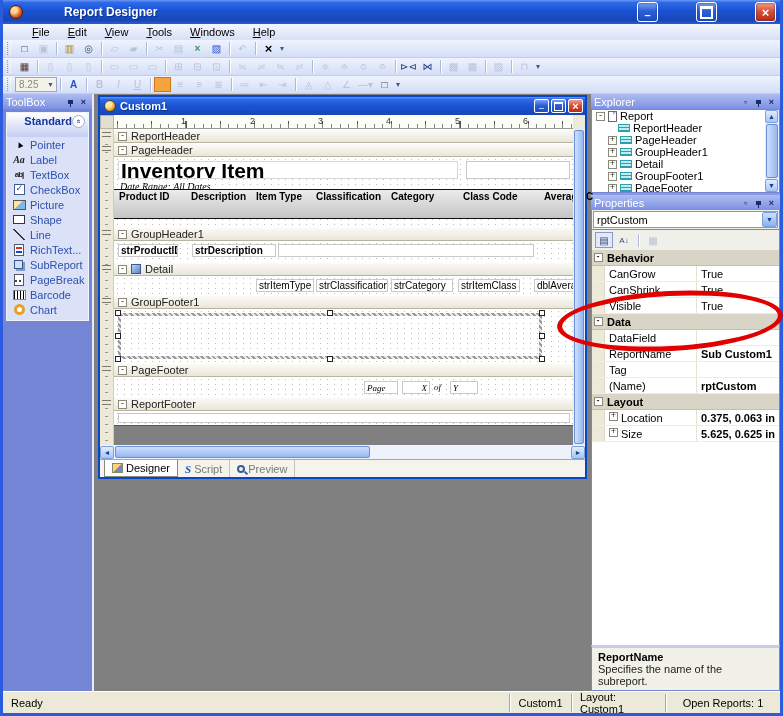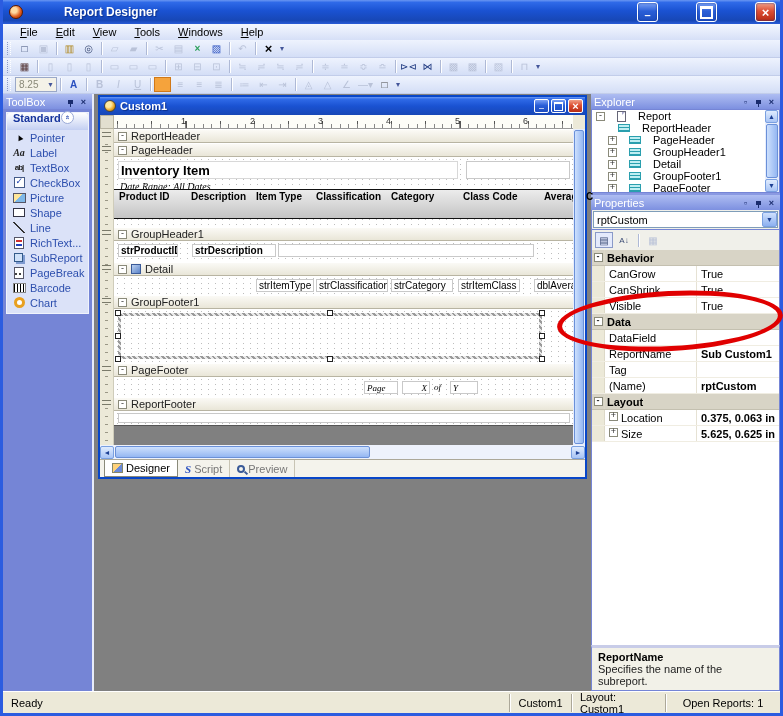--- a/index.html
+++ b/index.html
@@ -11,21 +11,21 @@
 
   .titlebar { height:24px; background:linear-gradient(180deg,#6a97f2 0%,#2f6ae8 10%,#1a52d2 45%,#1747b6 85%,#2a5cd8 100%); display:flex; align-items:center; padding:0 4px; color:#fff;gap:36px; }
   .app-icon { width:14px; height:14px; border-radius:50%; background:radial-gradient(circle at 35% 35%,#ffd9a0 0 25%,#e05a1a 60%,#8a2a00 100%); border:1px solid #5a1a00; margin:0 5px 0 2px; }
   .title-text { font-weight:bold; font-size:12px; text-shadow:1px 1px 1px #0a2f8c; flex:1; }
   .winbtn { width:21px; height:20px; border-radius:3px; border:1px solid #fff; margin-left:2px; display:flex; align-items:center; justify-content:center; color:#fff; font-weight:bold; font-size:11px; background:linear-gradient(180deg,#7aa0f4,#2a5fd8 45%,#1d4dc0); box-shadow:inset 0 0 2px #0a2f8c; }
   .winbtn.close { background:linear-gradient(180deg,#f0a088,#dd4f33 45%,#b62b14); }
   .winbtn.min::before { content:"–"; margin-top:6px; }
   .winbtn.max::before { content:""; width:9px; height:8px; border:2px solid #fff; border-top-width:3px; display:block; }
   .winbtn.close::before { content:"×"; font-size:13px; }
 
-  .menubar { height:16px; background:linear-gradient(180deg,#f4f7ff,#d6dff7); display:flex; align-items:center; padding-left:8px; color:#000; }
+  .menubar { height:16px; background:linear-gradient(180deg,#f4f7ff,#d6dff7); display:flex; align-items:center; padding-left:20px; color:#000; }
   .menu-item { padding:0 9px; height:16px; line-height:16px; }
   .menu-item::first-letter { text-decoration:underline; }
 
   .toolbar { height:18px; background:linear-gradient(180deg,#eef3fe,#d4def6); display:flex; align-items:center; border-bottom:1px solid #c2cdea; padding-left:2px; }
   .grip { width:4px; height:13px; border-left:1px dotted #8a9ac8; border-right:1px dotted #fff; margin:0 4px 0 2px; }
   .tbtn { min-width:19px; height:16px; display:flex; align-items:center; justify-content:center; font-size:10px; color:#3a4a74; border-radius:2px; }
   .tbtn.dim { color:#b9c2d8; }
   .tsep { width:1px; height:13px; background:#aeb9d6; margin:0 3px; box-shadow:1px 0 0 #fff; }
   .chev { font-size:8px; color:#44569a; margin-left:2px; }
   .fontsize-combo { width:42px; height:15px; background:#f4f2e8; border:1px solid #9aa8c8; color:#8a8a7a; font-size:10px; display:flex; align-items:center; padding-left:3px; justify-content:space-between; }
@@ -37,21 +37,21 @@
 
   
   .toolbox { width:91px; background:#7585d6; border-right:2px solid #e8ecfa; display:flex; flex-direction:column; }
   .panel-title { height:15px; background:linear-gradient(180deg,#aebdf2,#7d90e0); color:#fff; font-size:11px; display:flex; align-items:center; padding:0 3px; }
   .panel-title .pt-label { flex:1; }
   .pt-ic { width:11px; height:11px; margin-left:2px; display:flex; align-items:center; justify-content:center; color:#1a2c6e; font-size:9px; font-weight:bold; }
   .ic-pin { position:relative; }
   .ic-pin::before { content:""; width:5px; height:4px; background:#1a2c6e; display:block; margin-bottom:0; }
   .ic-pin::after { content:""; position:absolute; top:7px; left:5px; width:1px; height:4px; background:#1a2c6e; }
   .tb-panel { margin:3px 3px 0 3px; border:1px solid #f0f3fc; background:#dbe2f8; padding-bottom:3px; }
-  .tb-header { height:17px; background:linear-gradient(180deg,#ffffff,#c3cff2); border-radius:3px 3px 0 0; display:flex; align-items:center; justify-content:flex-start; padding:0 3px 8px 6px; color:#16349c; font-weight:bold; }
+  .tb-header { height:24px; background:linear-gradient(180deg,#ffffff,#c3cff2); border-radius:3px 3px 0 0; display:flex; align-items:center; justify-content:flex-end; padding:0 3px 8px 6px; color:#16349c; font-weight:bold; }
   .tb-chevron { width:13px; height:13px; border-radius:50%; background:#fff; border:1px solid #9aaad8; color:#2a4ab0; font-size:8px; display:flex; align-items:center; justify-content:center; }
   .tb-chevron::before { content:"«"; transform:rotate(90deg); display:block; }
   .tb-item { height:15px; display:flex; align-items:center; gap:4px; padding-left:5px; color:#2d4fae; }
   .tb-ic { width:14px; display:flex; justify-content:center; align-items:center; height:13px; }
   .ic-pointer::before { content:"►"; display:inline-block; transform:rotate(-115deg); color:#000; font-size:9px; }
   .ic-label::before { content:"Aa"; font-family:"Liberation Serif",serif; font-style:italic; font-weight:bold; font-size:10px; color:#222; }
   .ic-textbox::before { content:"ab|"; font-size:8px; font-weight:bold; color:#222; letter-spacing:-1px; }
   .ic-checkbox { width:11px; height:11px; border:1px solid #445a88; background:#fff; position:relative; }
   .ic-checkbox::before { content:"✓"; position:absolute; top:-2px; left:1px; font-size:9px; color:#1b3fb0; }
   .ic-picture { width:13px; height:10px; border:1px solid #556; background:linear-gradient(135deg,#ffe69a 0 45%,#7fb8e8 45% 100%); }
@@ -92,21 +92,21 @@
   .v-scroll { position:absolute; right:0; top:14px; width:12px; height:316px; background:#e8eefc; }
   .v-thumb { position:absolute; inset:1px; background:linear-gradient(90deg,#cde0fd,#95b7f2); border:1px solid #6a90d8; border-radius:2px; }
 
   .sec-bar { height:14px; display:flex; align-items:center; gap:4px; background:linear-gradient(180deg,#fbfaf6,#e9e6d8); border-bottom:1px solid #b8b4a2; border-top:1px solid #fff; padding-left:4px; font-size:11px; color:#222; }
   .exp-box { width:9px; height:9px; border:1px solid #8a8a7a; background:#fff; font-size:9px; line-height:7px; text-align:center; color:#333; flex:none; }
   .exp-box.minus::before { content:"-"; position:relative; top:-1px; }
   .exp-box.plus::before { content:"+"; position:relative; top:-1px; }
   .detail-ic { width:10px; height:10px; background:linear-gradient(135deg,#bcd2f0,#5a82c8); border:1px solid #3a5a98; }
   .sec-content { position:relative; background:#fff; background-image:radial-gradient(circle,#bdbdbd 0.6px,transparent 0.7px); background-size:7px 5px; }
   .fieldbox { position:absolute; height:13px; border:1px solid #c9c9c9; background:#fff; font-size:10px; line-height:12px; padding-left:2px; color:#000; overflow:hidden; white-space:nowrap; }
-  .report-title { font-size:13px; font-weight:bold; line-height:17px; height:18px; border-color:#d8d8d8; }
+  .report-title { font-size:21px; font-weight:bold; line-height:17px; height:18px; border-color:#d8d8d8; }
   .date-range { font-family:"Liberation Serif",serif; font-style:italic; font-size:10px; border:none; border-bottom:1px solid #999; background:transparent; }
   .colheader { position:absolute; left:0; right:0; bottom:8px; height:30px; background:linear-gradient(180deg,#ececec,#c4c4c4); border-top:1px solid #111; border-bottom:1px solid #111; }
   .colheader span { position:absolute; top:1px; font-size:10px; font-weight:bold; color:#000; white-space:nowrap; }
   .bold-field { font-weight:bold; }
   .subreport-obj { position:absolute; left:4px; top:4px; width:424px; height:46px; padding:3px; background:repeating-linear-gradient(45deg,#9a9a9a 0 2px,#eaeaea 2px 4px); }
   .subreport-inner { width:100%; height:100%; background:#fff; background-image:radial-gradient(circle,#bdbdbd 0.6px,transparent 0.7px); background-size:7px 5px; }
   .handle { position:absolute; width:6px; height:6px; background:#fff; border:1px solid #222; }
   .pf-italic { font-family:"Liberation Serif",serif; font-style:italic; font-size:9px; }
   .gray-void { height:20px; background:#808080; border-top:1px solid #555; }
 
@@ -119,21 +119,21 @@
   .tab.active { background:#fff; border:1px solid #8a8a7a; border-top:none; color:#000; }
   .tab-ic-designer { width:11px; height:10px; background:linear-gradient(135deg,#ffd27a 0 50%,#6a8ad8 50% 100%); border:1px solid #886; }
   .tab-ic-script::before { content:"S"; font-family:"Liberation Serif",serif; font-style:italic; font-weight:bold; color:#2a50c0; font-size:11px; }
   .tab-ic-preview { width:8px; height:8px; border:2px solid #3a5a98; border-radius:50%; position:relative; }
   .tab-ic-preview::after { content:""; position:absolute; left:5px; top:5px; width:4px; height:2px; background:#3a5a98; transform:rotate(45deg); }
 
   
   .rightcol { width:189px; background:#7585d6; display:flex; flex-direction:column; }
   .explorer { height:101px; display:flex; flex-direction:column; border-bottom:2px solid #8a99e2; }
   .panel-body { flex:1; background:#fff; border:1px solid #7585d6; position:relative; overflow:hidden; }
-  .tree-row { height:12px; display:flex; align-items:center; gap:12px; padding-left:4px; color:#000; font-size:11px; }
+  .tree-row { height:12px; display:flex; align-items:center; gap:3px; padding-left:4px; color:#000; font-size:11px; }
   .tree-row.child { padding-left:16px; }
   .ic-doc { width:9px; height:11px; border:1px solid #667; background:#fff; position:relative; flex:none; }
   .ic-doc::before { content:""; position:absolute; right:0; top:0; border-left:3px solid #aac; border-bottom:3px solid transparent; }
   .ic-node { width:12px; height:8px; border:1px solid #2a9fae; background:repeating-linear-gradient(180deg,#bfeef2 0 2px,#2a9fae 2px 3px); flex:none; }
   .tree-scroll { position:absolute; right:0; top:0; bottom:0; width:14px; background:#e8eefc; display:flex; flex-direction:column; }
   .tree-scroll .sb-arrow { width:13px; height:13px; }
   .tree-thumb { flex:1; margin:1px; background:linear-gradient(90deg,#cde0fd,#95b7f2); border:1px solid #6a90d8; border-radius:2px; }
 
   .properties { flex:1; display:flex; flex-direction:column; min-height:0; }
   .prop-combo-row { height:20px; background:#f0f0ea; border:1px solid #7585d6; border-top:none; display:flex; align-items:center; padding:1px; }

